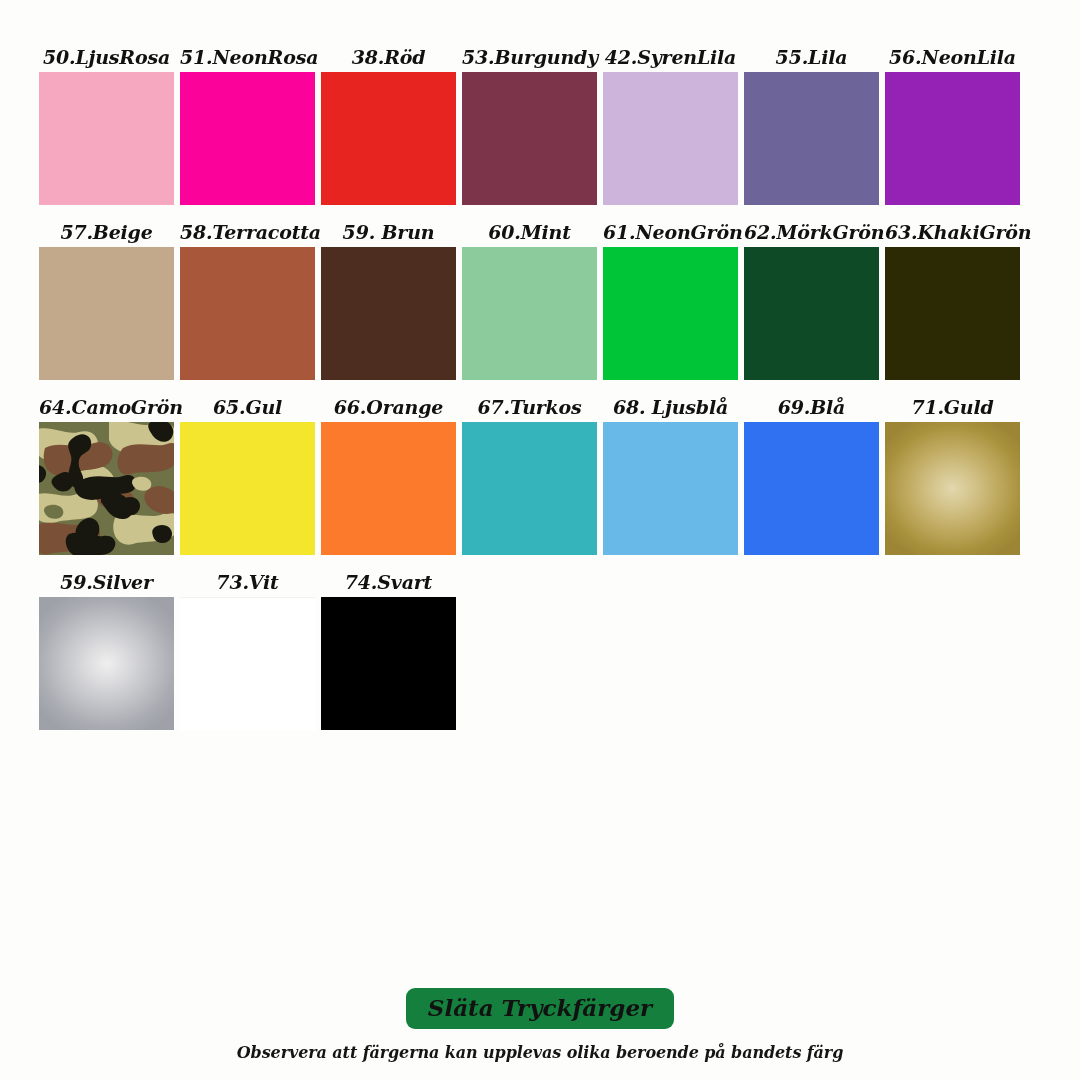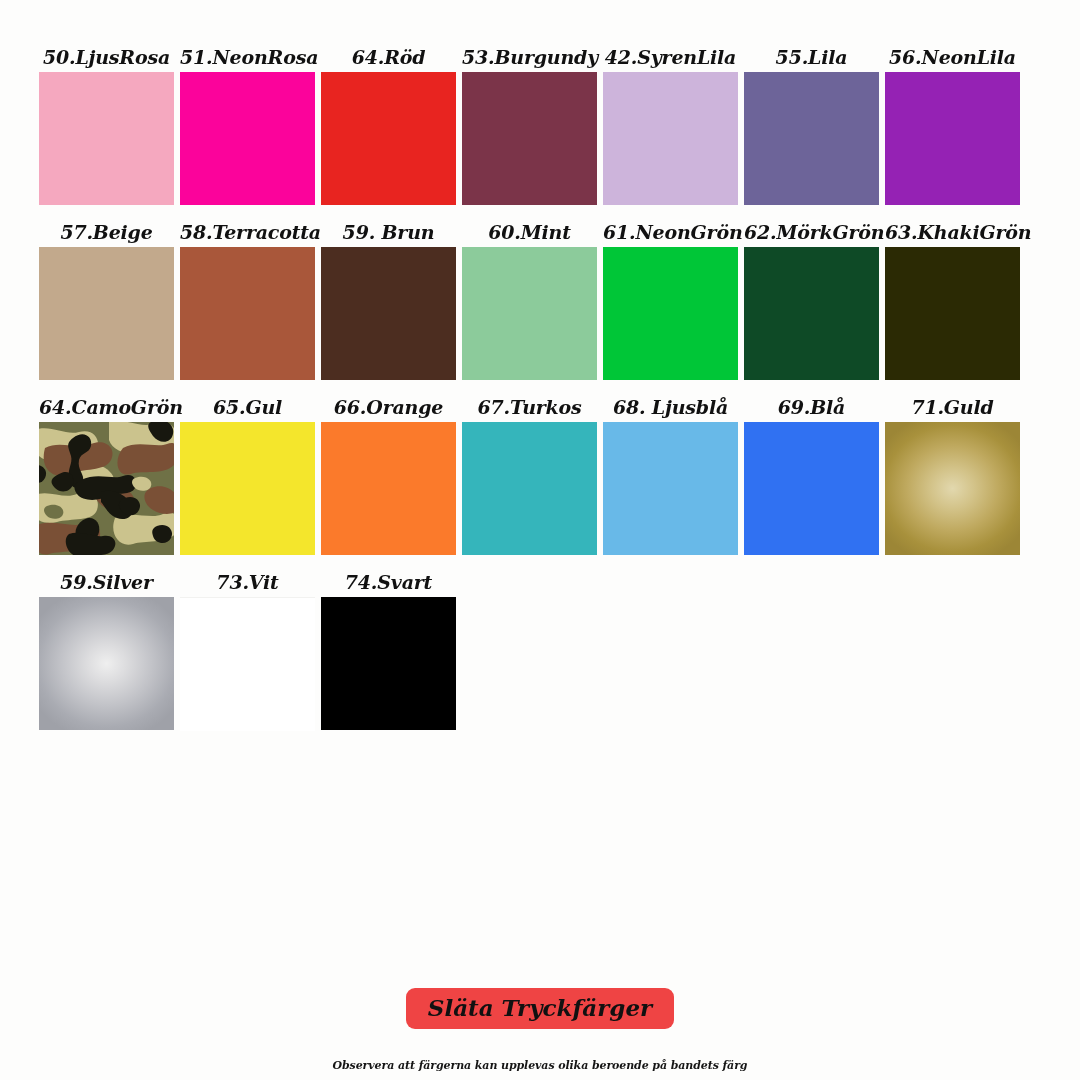--- a/index.html
+++ b/index.html
@@ -87,53 +87,53 @@
   .footer {
     position: absolute;
     left: 0;
     right: 0;
     top: 988px;
     text-align: center;
   }
   .footer-pill {
     display: inline-block;
     padding: 7px 22px 9px 22px;
-    background: #ef4444;
+    background: #15803d;
     border-radius: 9px;
     font-style: italic;
     font-weight: 700;
     font-size: 23px;
     color: #111;
     line-height: 1.1;
   }
   .footer-note {
-    margin-top: 30px;
+    margin-top: 14px;
     font-style: italic;
     font-weight: 700;
-    font-size: 11px;
+    font-size: 16px;
     color: #151515;
     letter-spacing: -0.1px;
   }
 </style>
 </head>
 <body style="background: rgb(253, 253, 252);">
 
 <div id="sheet">
 
   <div class="swatch-grid">
       <div class="cell">
         <div class="cell-label">50.LjusRosa</div>
         <div class="chip" style="background: rgb(245, 168, 191);"></div>
       </div>
       <div class="cell">
         <div class="cell-label">51.NeonRosa</div>
         <div class="chip" style="background: rgb(251, 3, 155);"></div>
       </div>
       <div class="cell">
-        <div class="cell-label">64.Röd</div>
+        <div class="cell-label">38.Röd</div>
         <div class="chip" style="background: rgb(232, 36, 32);"></div>
       </div>
       <div class="cell">
         <div class="cell-label">53.Burgundy</div>
         <div class="chip" style="background: rgb(123, 52, 73);"></div>
       </div>
       <div class="cell">
         <div class="cell-label">42.SyrenLila</div>
         <div class="chip" style="background: rgb(205, 180, 219);"></div>
       </div>

